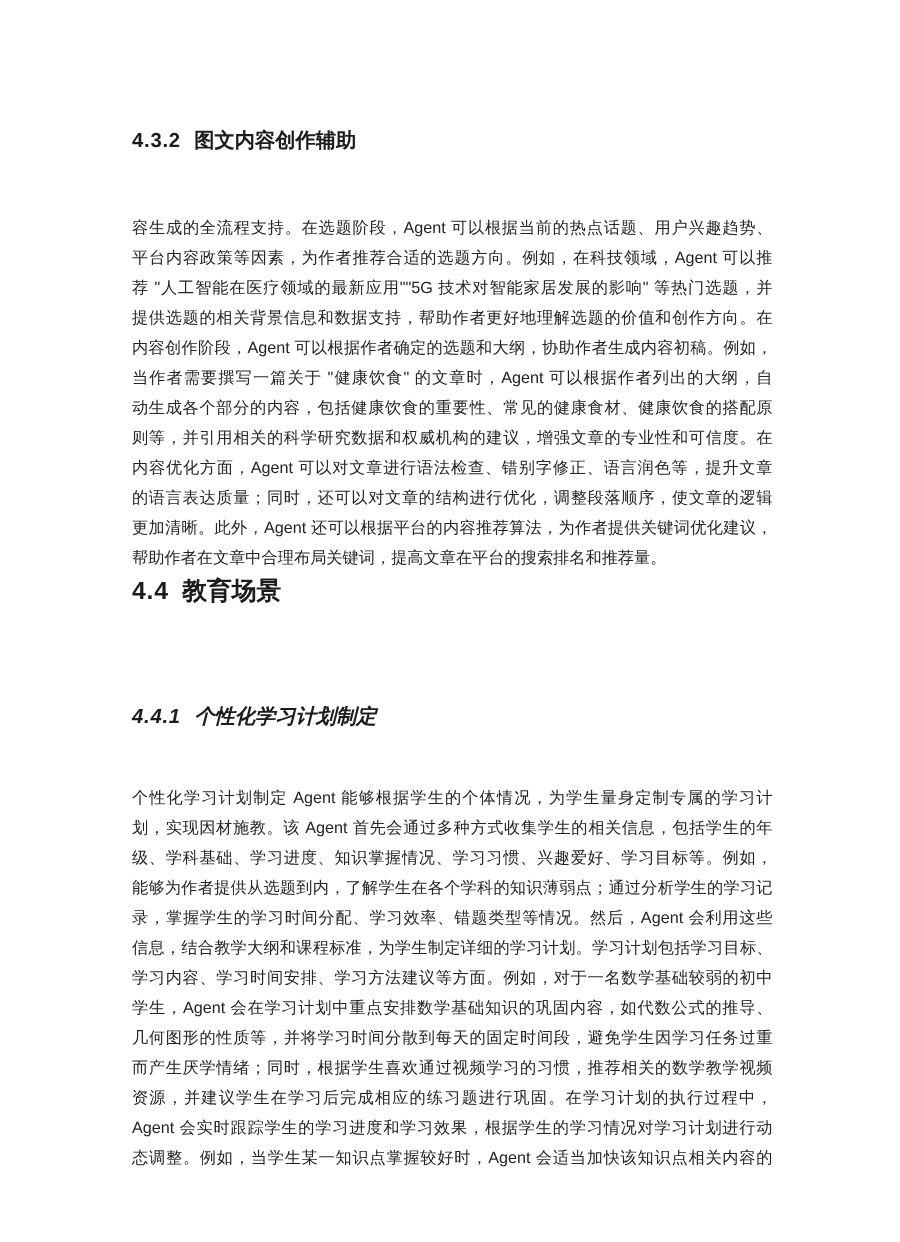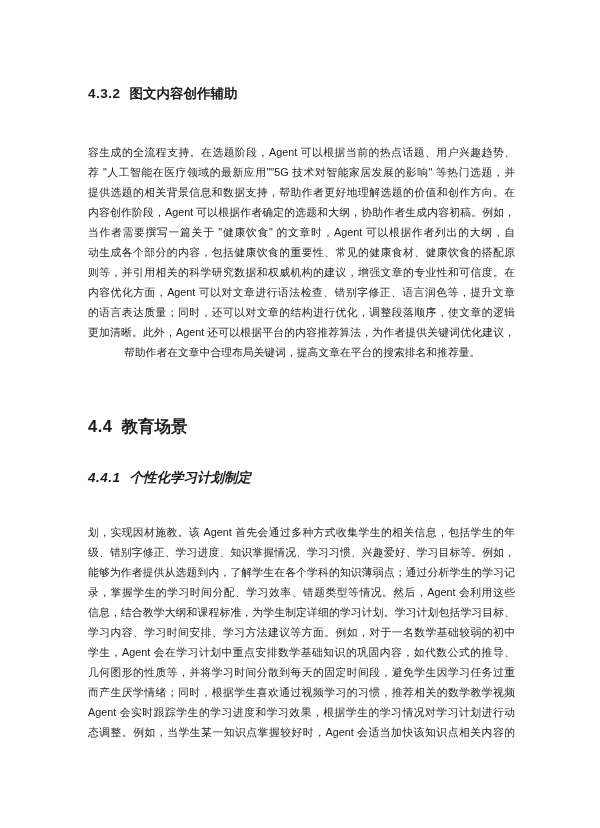--- a/index.html
+++ b/index.html
@@ -36,39 +36,39 @@
     color: #242424;
   }
   .para .line {
     text-align: justify;
     text-align-last: justify;
     height: 20px;
     overflow: hidden;
   }
   .para.para-ends .line:last-child {
     text-align-last: left;
-    margin-left: 36px;
   }
   #heading-1 { top: 84px; }
   #para-1    { top: 142px; }
-  #heading-2 { top: 416px; }
+  #heading-2 { top: 384px; }
   #heading-3 { top: 468px; font-style: italic; }
   #para-2    { top: 522px; }
 </style>
 </head>
 <body>
 
 <div class="page">
 
   <div id="heading-1" class="content-col heading heading-h3">
     <span class="h-num">4.3.2</span><span>图文内容创作辅助</span>
   </div>
 
   <div id="para-1" class="content-col para para-ends">
       <div class="line">容生成的全流程支持。在选题阶段，Agent 可以根据当前的热点话题、用户兴趣趋势、</div>
+      <div class="line">平台内容政策等因素，为作者推荐合适的选题方向。例如，在科技领域，Agent 可以推</div>
       <div class="line">荐 "人工智能在医疗领域的最新应用""5G 技术对智能家居发展的影响" 等热门选题，并</div>
       <div class="line">提供选题的相关背景信息和数据支持，帮助作者更好地理解选题的价值和创作方向。在</div>
       <div class="line">内容创作阶段，Agent 可以根据作者确定的选题和大纲，协助作者生成内容初稿。例如，</div>
       <div class="line">当作者需要撰写一篇关于 "健康饮食" 的文章时，Agent 可以根据作者列出的大纲，自</div>
       <div class="line">动生成各个部分的内容，包括健康饮食的重要性、常见的健康食材、健康饮食的搭配原</div>
       <div class="line">则等，并引用相关的科学研究数据和权威机构的建议，增强文章的专业性和可信度。在</div>
       <div class="line">内容优化方面，Agent 可以对文章进行语法检查、错别字修正、语言润色等，提升文章</div>
       <div class="line">的语言表达质量；同时，还可以对文章的结构进行优化，调整段落顺序，使文章的逻辑</div>
       <div class="line">更加清晰。此外，Agent 还可以根据平台的内容推荐算法，为作者提供关键词优化建议，</div>
       <div class="line">帮助作者在文章中合理布局关键词，提高文章在平台的搜索排名和推荐量。</div>
@@ -76,26 +76,28 @@
 
   <div id="heading-2" class="content-col heading heading-h2">
     <span class="h-num">4.4</span><span>教育场景</span>
   </div>
 
   <div id="heading-3" class="content-col heading heading-h3">
     <span class="h-num">4.4.1</span><span>个性化学习计划制定</span>
   </div>
 
   <div id="para-2" class="content-col para">
+      <div class="line">个性化学习计划制定 Agent 能够根据学生的个体情况，为学生量身定制专属的学习计</div>
       <div class="line">划，实现因材施教。该 Agent 首先会通过多种方式收集学生的相关信息，包括学生的年</div>
-      <div class="line">级、错别字修正、学习进度、知识掌握情况、学习习惯、兴趣爱好、学习目标等。例如，</div>
+      <div class="line">级、学科基础、学习进度、知识掌握情况、学习习惯、兴趣爱好、学习目标等。例如，</div>
       <div class="line">能够为作者提供从选题到内，了解学生在各个学科的知识薄弱点；通过分析学生的学习记</div>
       <div class="line">录，掌握学生的学习时间分配、学习效率、错题类型等情况。然后，Agent 会利用这些</div>
       <div class="line">信息，结合教学大纲和课程标准，为学生制定详细的学习计划。学习计划包括学习目标、</div>
       <div class="line">学习内容、学习时间安排、学习方法建议等方面。例如，对于一名数学基础较弱的初中</div>
       <div class="line">学生，Agent 会在学习计划中重点安排数学基础知识的巩固内容，如代数公式的推导、</div>
       <div class="line">几何图形的性质等，并将学习时间分散到每天的固定时间段，避免学生因学习任务过重</div>
       <div class="line">而产生厌学情绪；同时，根据学生喜欢通过视频学习的习惯，推荐相关的数学教学视频</div>
+      <div class="line">资源，并建议学生在学习后完成相应的练习题进行巩固。在学习计划的执行过程中，</div>
       <div class="line">Agent 会实时跟踪学生的学习进度和学习效果，根据学生的学习情况对学习计划进行动</div>
       <div class="line">态调整。例如，当学生某一知识点掌握较好时，Agent 会适当加快该知识点相关内容的</div>
     </div>
 
 </div>
 
 </body></html>

